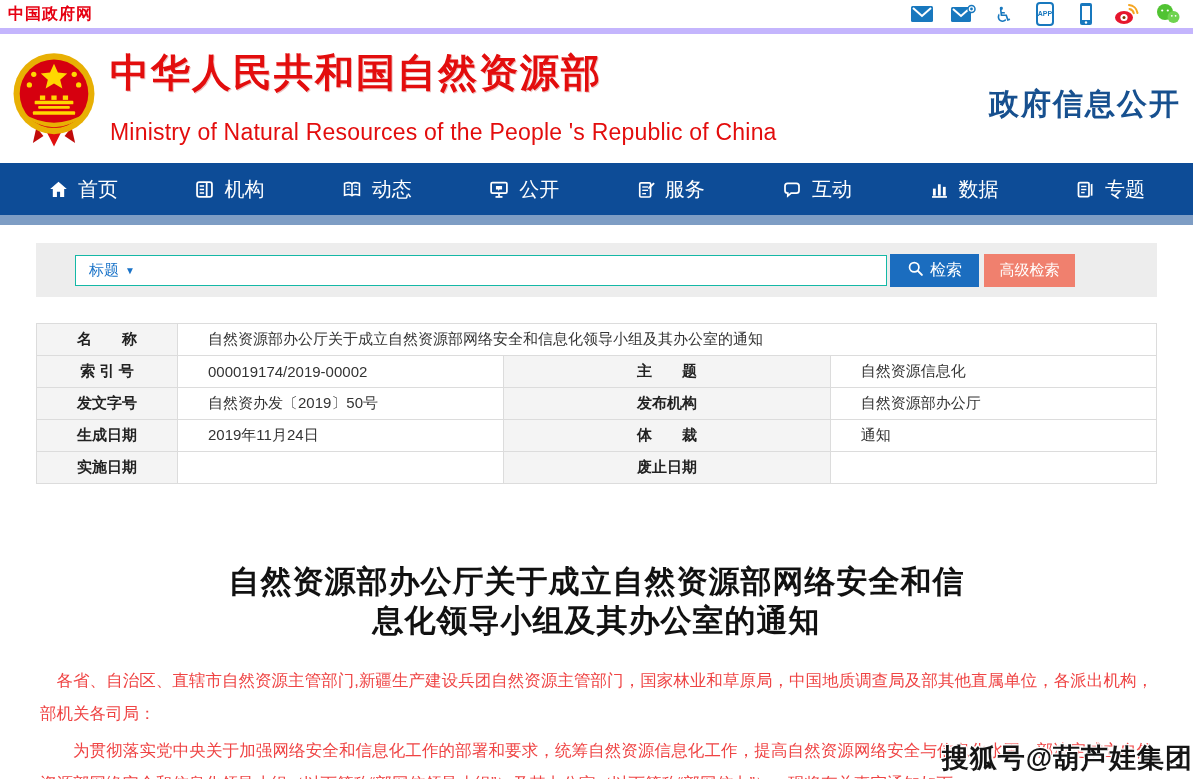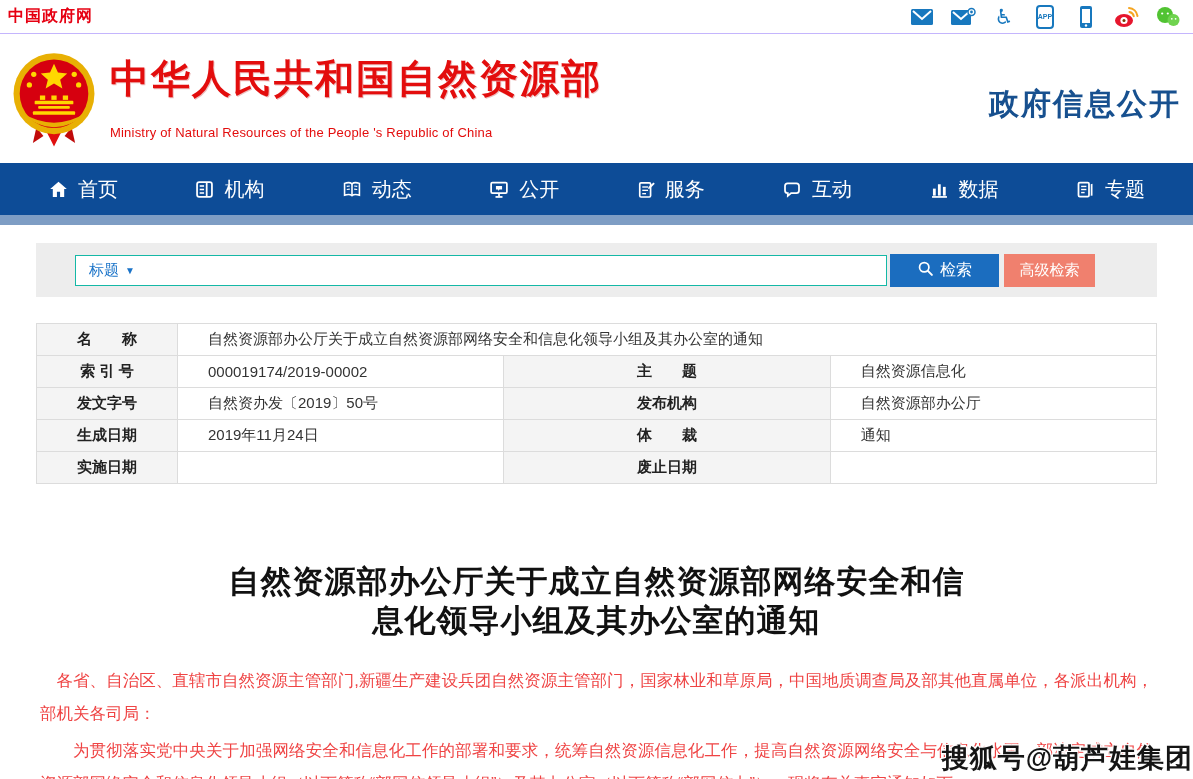--- a/index.html
+++ b/index.html
@@ -1,49 +1,49 @@
 <!DOCTYPE html>
 <html><head>
 <meta charset="utf-8">
 <style>
   * { margin:0; padding:0; box-sizing:border-box; }
   html,body { width:1193px; height:779px; overflow:hidden; background:#fff;
     font-family:"Liberation Sans","DejaVu Sans",sans-serif; position:relative; }
 
   
   .topbar { height:34px; display:flex; align-items:center; justify-content:space-between;
-    padding:0 10px 0 8px; border-bottom:1px solid #c4b5fd; background:#fff; }
+    padding:0 10px 0 8px; border-bottom:6px solid #c4b5fd; background:#fff; }
   .site-name { color:#e60012; font-size:16px; font-weight:bold; letter-spacing:1px; }
   .top-icons { display:flex; align-items:center; gap:15px; padding-right:2px; }
   .top-icons .ticon { width:26px; height:24px; display:flex; align-items:center; justify-content:center; cursor:pointer; }
   .a11y-glyph { color:#1878be; font-size:21px; line-height:1; }
 
   
   .masthead { height:129px; position:relative; padding:0 10px; display:flex; align-items:center; background:#fff; }
   .emblem { width:88px; height:96px; flex:0 0 auto; }
   .mast-titles { margin-left:12px; }
   .mast-title { color:#e30d0d; font-size:39px; font-weight:bold; letter-spacing:2px; line-height:1.15;
     text-shadow:1px 1px 0 rgba(180,0,0,.25); }
-  .mast-sub { color:#e30d0d; font-size:13px; margin-top:23px; letter-spacing:.2px; }
+  .mast-sub { color:#e30d0d; font-size:23px; margin-top:23px; letter-spacing:.2px; }
   .info-link { position:absolute; right:12px; top:50px; color:#17508f; font-size:30px; font-weight:bold;
     letter-spacing:2px; cursor:pointer; }
 
   
   .nav { height:52px; background:#0d4c97; display:flex; align-items:center;
     justify-content:space-between; padding:0 48px; }
   .nav-item { display:flex; align-items:center; gap:9px; color:#fff; font-size:20px; cursor:pointer; }
   .nav-item svg { display:block; }
   .nav-strip { height:10px; background:#7e9dc4; }
 
   
   .search-wrap { margin:18px 36px 0; background:#ededed; height:54px; display:flex; align-items:center; padding-left:39px; }
   .search-box { width:812px; height:31px; background:#fff; border:1px solid #14b8a6; display:flex; align-items:center; padding-left:13px; }
   .field-sel { color:#1a73c8; font-size:15px; display:flex; align-items:center; gap:6px; cursor:pointer; }
   .field-sel .arrow { font-size:10px; }
-  .btn-search { margin-left:3px; width:109px; height:33px; background:#1b6dbf; border:none; color:#fff;
+  .btn-search { margin-left:3px; width:89px; height:33px; background:#1b6dbf; border:none; color:#fff;
     font-size:16px; display:flex; align-items:center; justify-content:center; gap:6px; cursor:pointer; }
   .btn-adv { margin-left:5px; width:91px; height:33px; background:#f0806e; border:none; color:#fff;
     font-size:15px; cursor:pointer; }
 
   
   .meta { margin:26px 36px 0; border-collapse:collapse; width:1121px; table-layout:fixed;border-radius:13px; }
   .meta td { border:1px solid #dcdcdc; height:32px; font-size:15px; color:#333; }
   .meta .lbl { background:#f4f4f4; font-weight:bold; text-align:center; color:#222; }
   .meta .val { padding-left:30px; }
   .c1 { width:141px; } .c2 { width:468px; } .c3 { width:149px; } .c4 { width:363px; }

